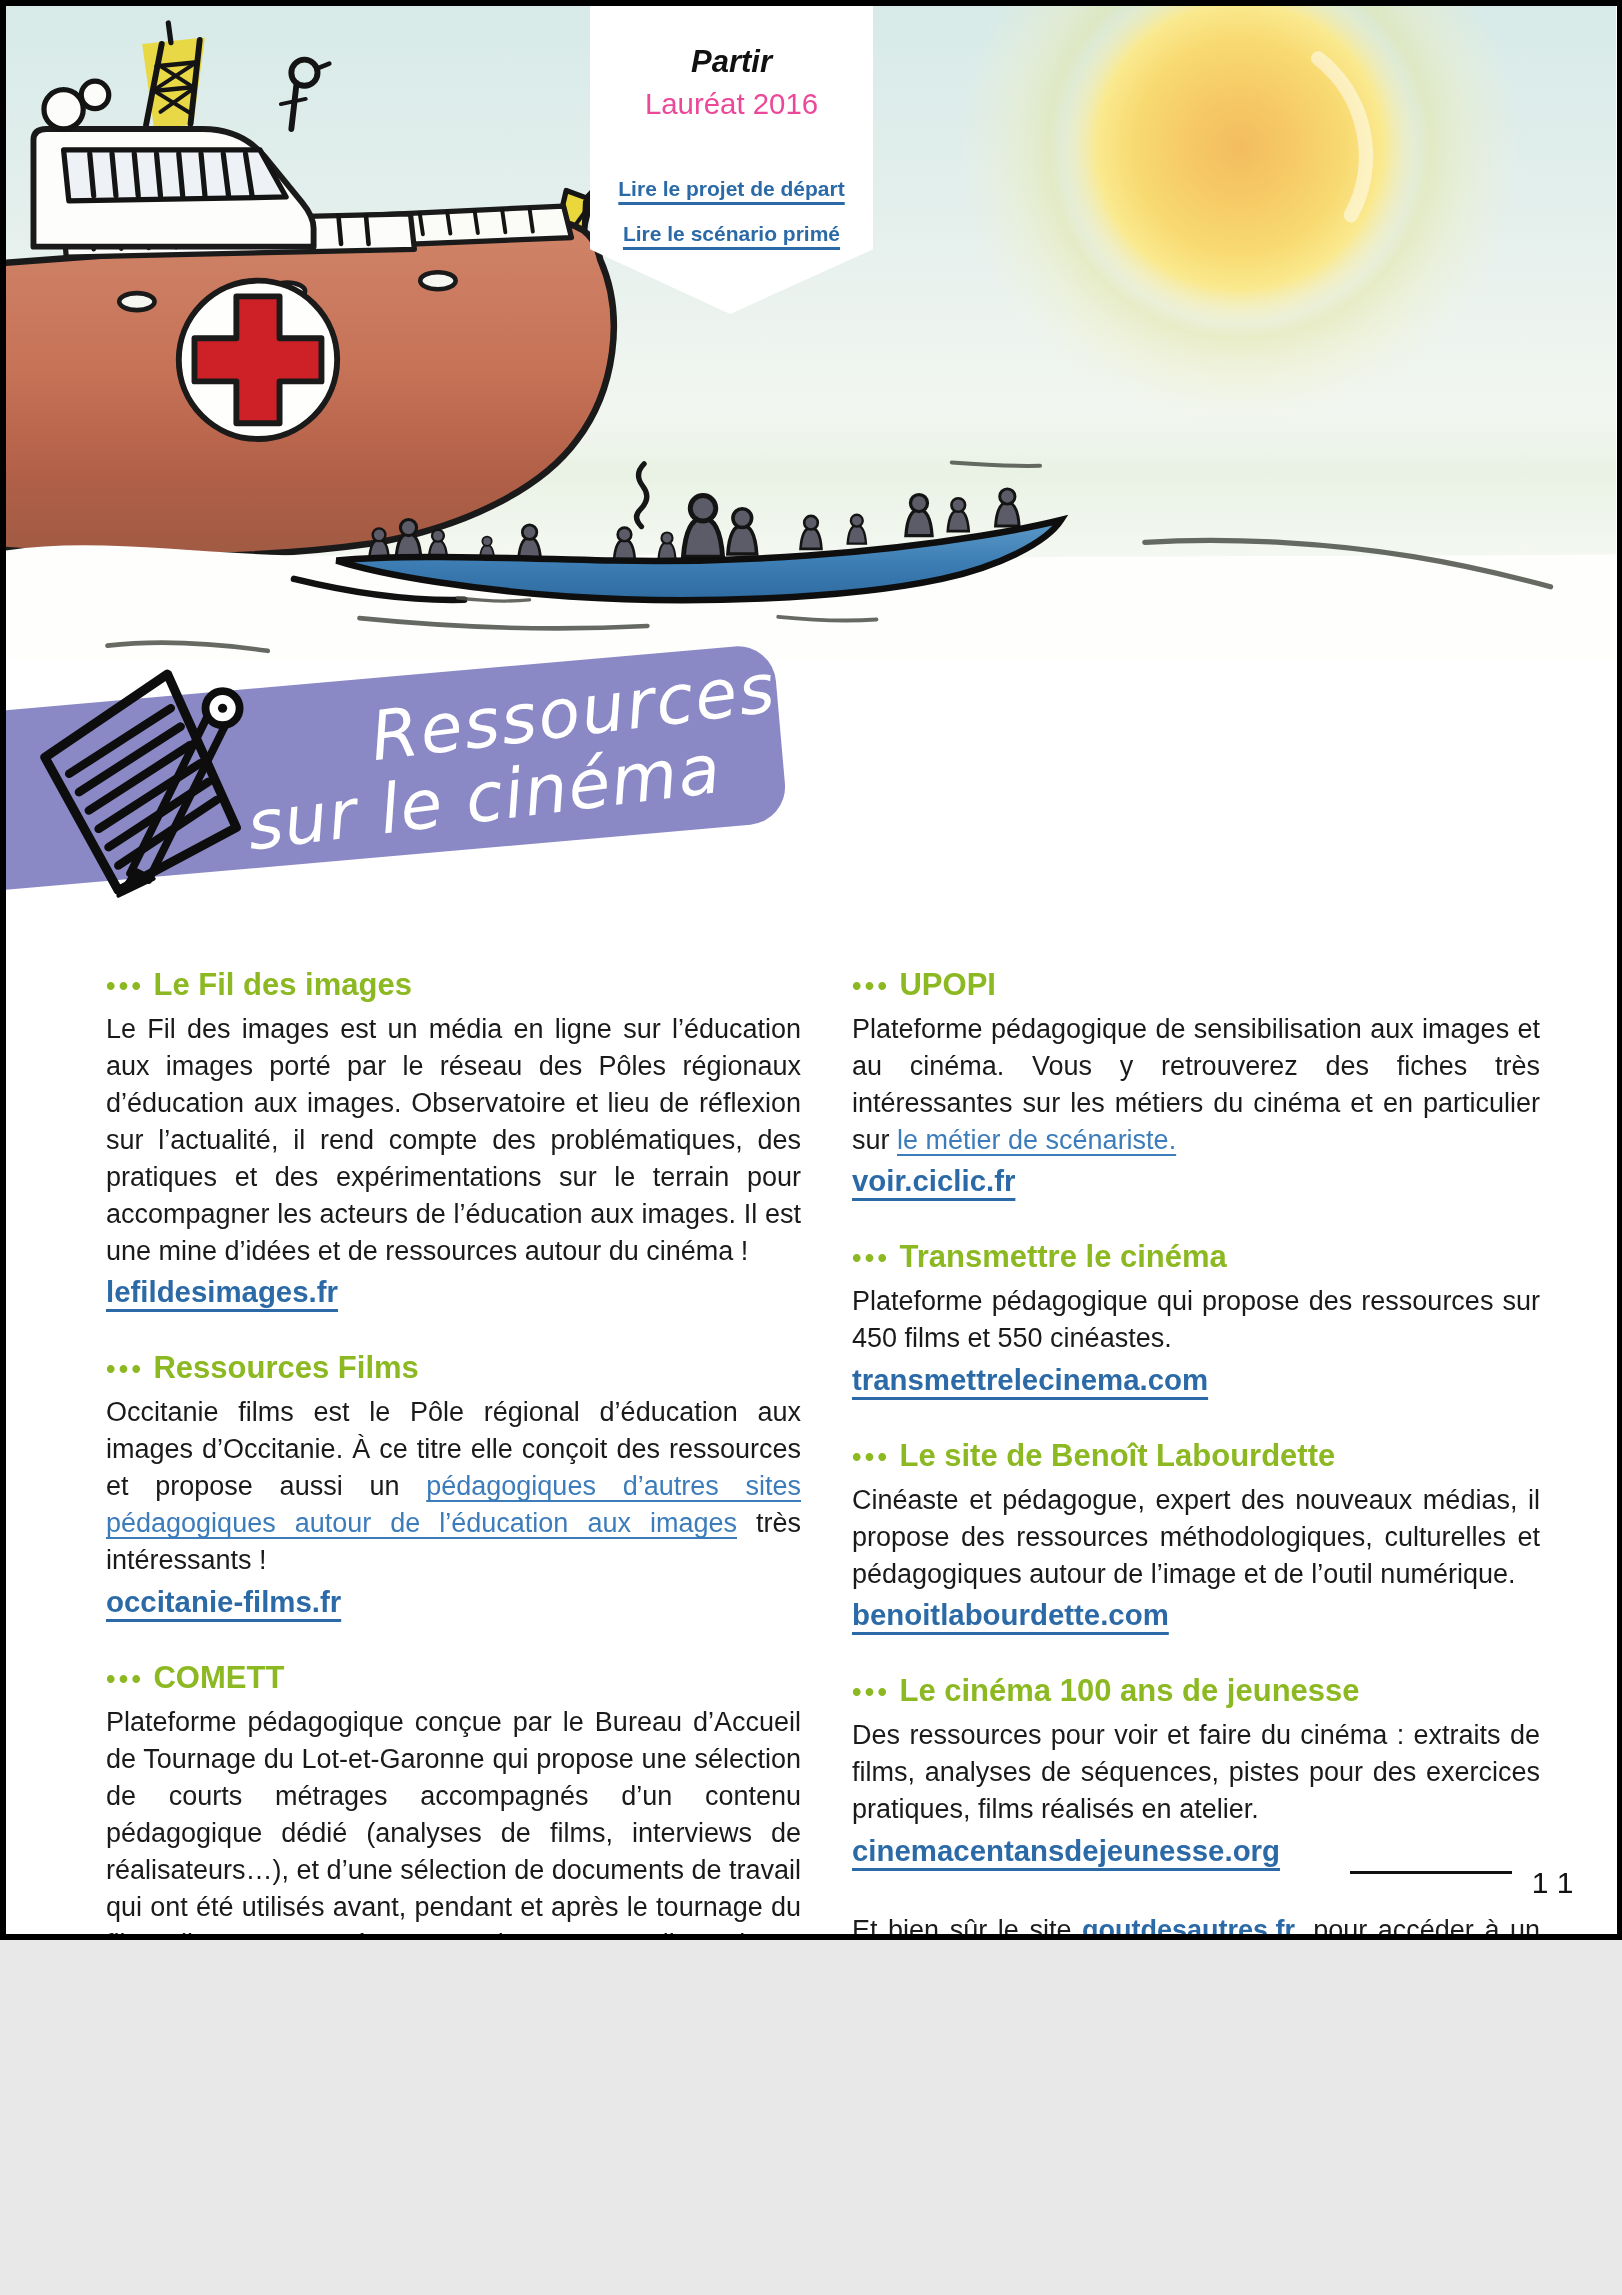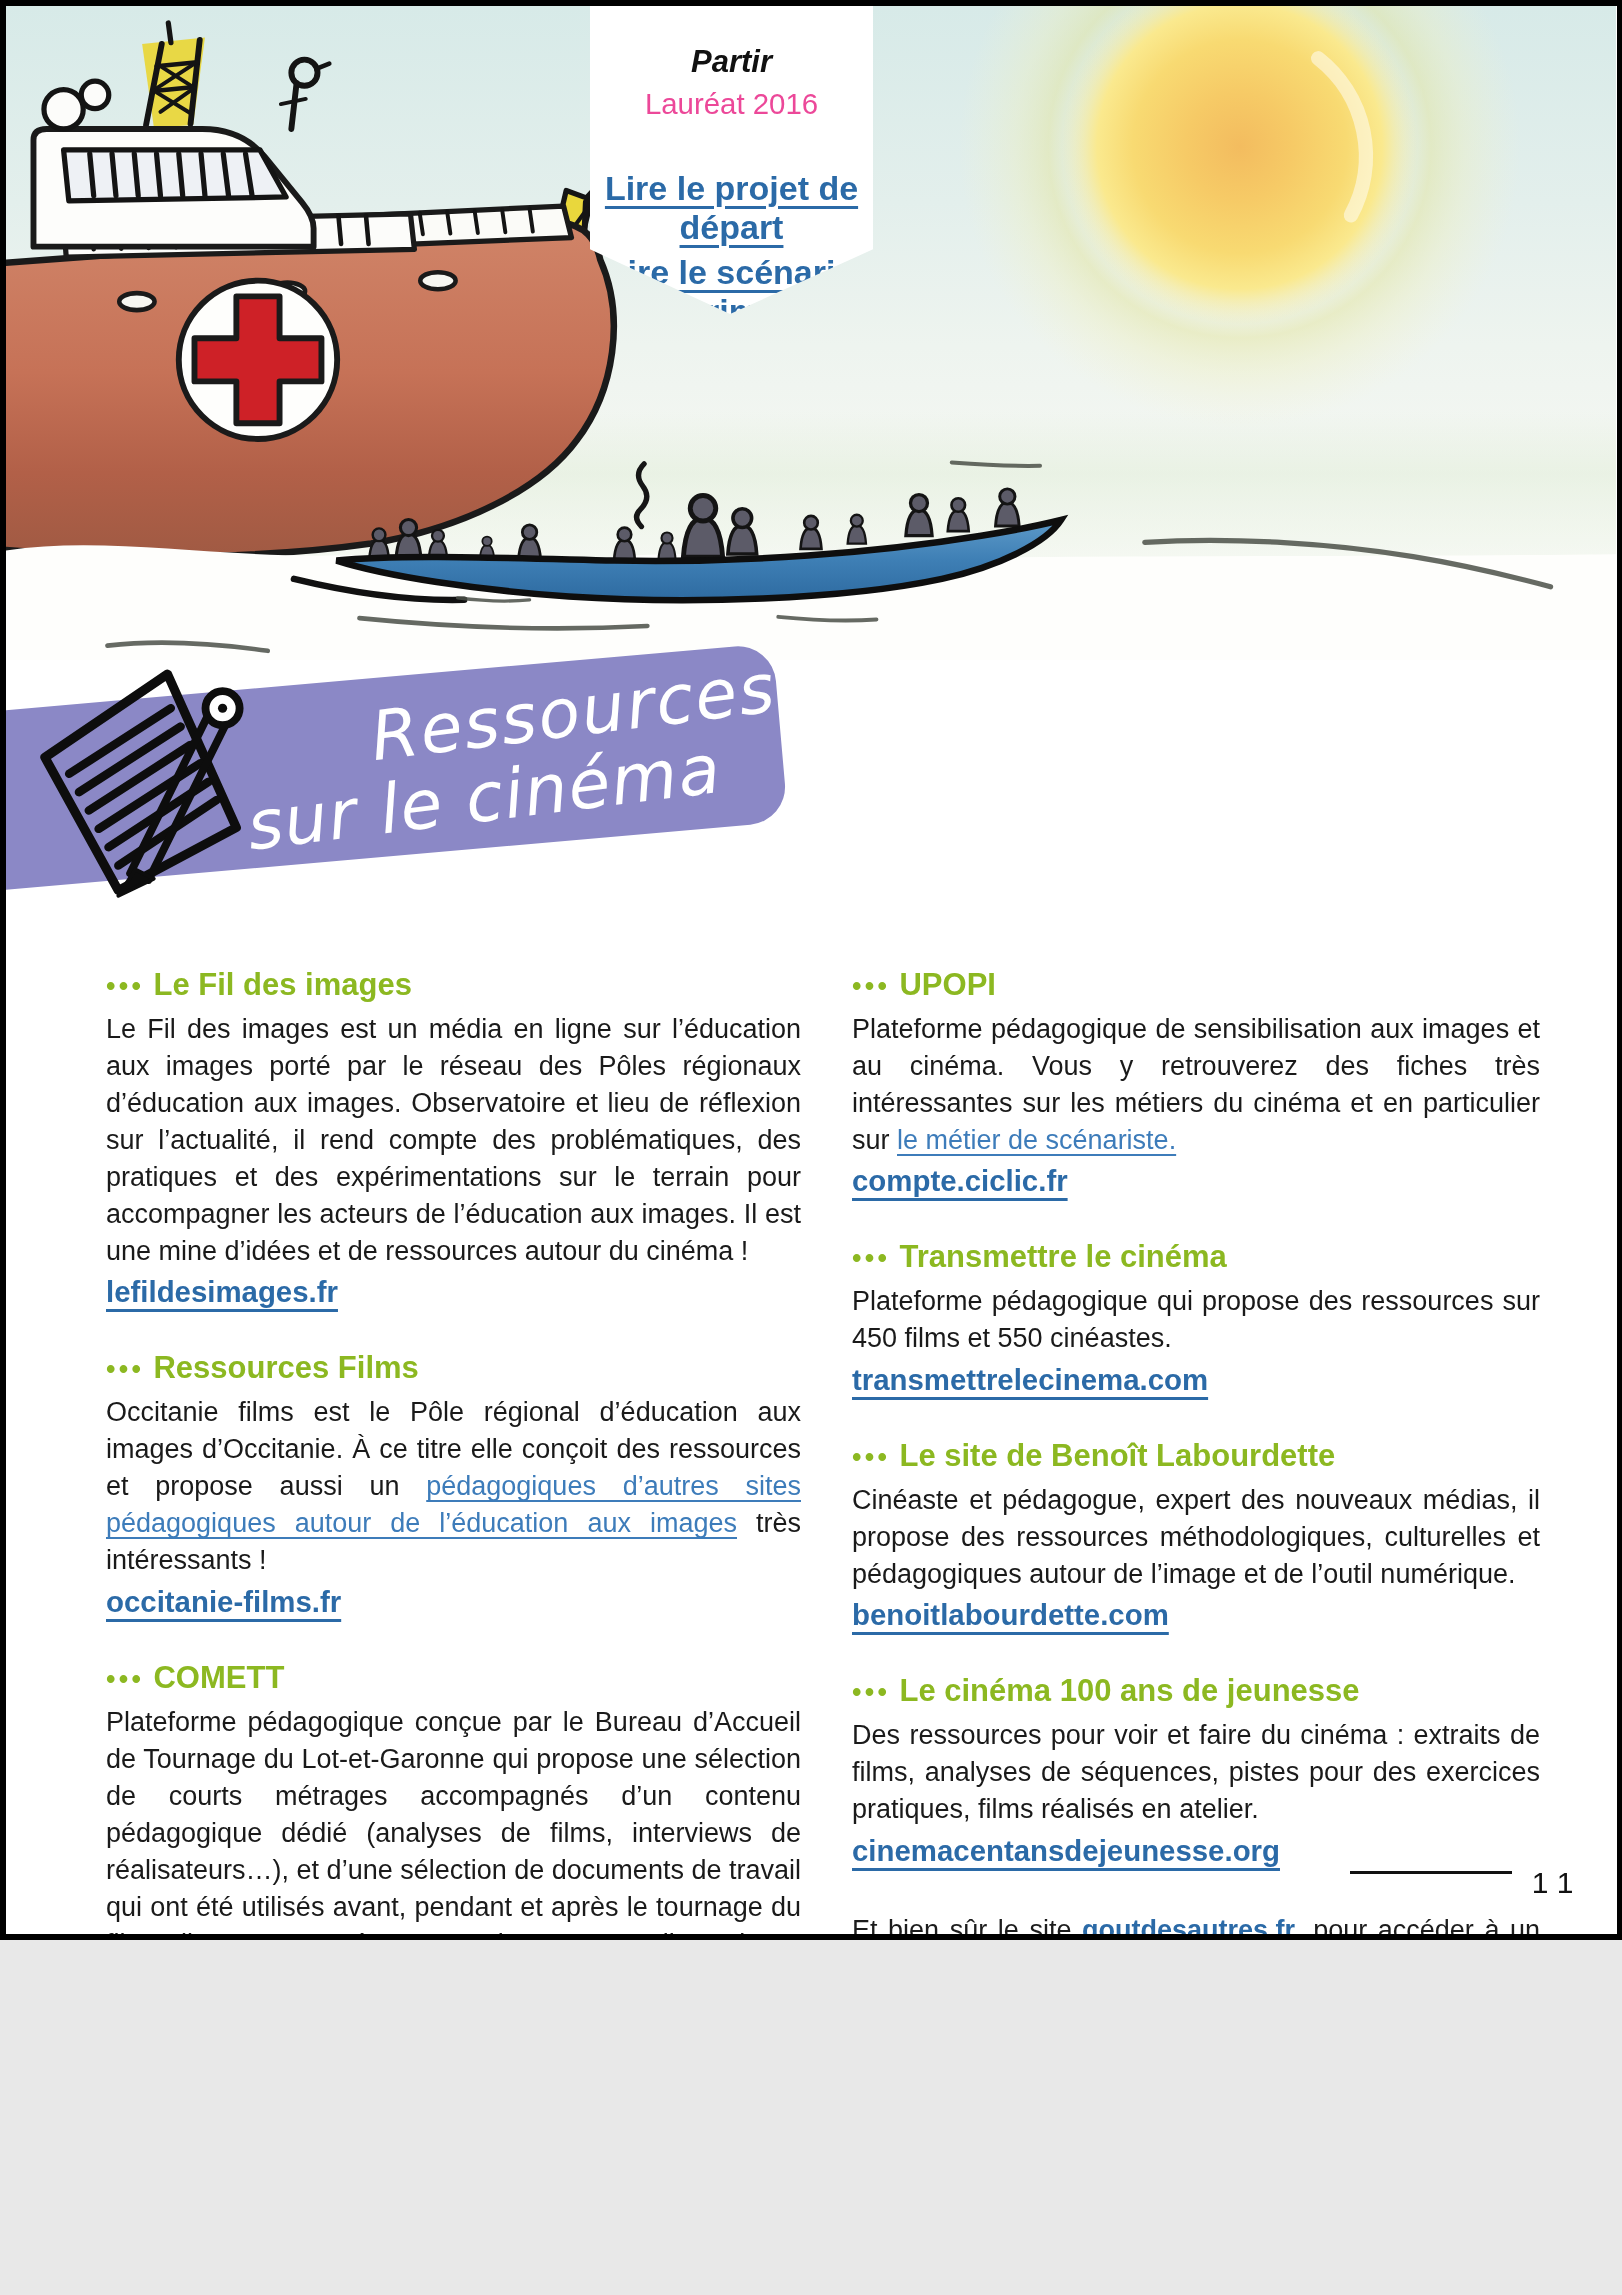--- a/index.html
+++ b/index.html
@@ -26,21 +26,21 @@
     width:283px; height:308px;
     background:#ffffff;
     clip-path:polygon(0 0, 100% 0, 100% 79%, 49.5% 100%, 0 79%);
     text-align:center;
     z-index:4;
   }
   .award-title { margin-top:38px; font-size:31px; font-weight:bold; font-style:italic; color:#111; }
   .award-subtitle { margin-top:6.5px; font-size:29.4px; color:#ec4899; }
   .award-links { margin-top:48px; }
   .award-link {
-    display:block; font-size:34px; font-weight:bold;
+    display:block; font-size:21px; font-weight:bold;
     color:#2b6aa7; text-decoration:underline;
     text-decoration-thickness:2.6px; text-underline-offset:5.9px;
     line-height:39px; margin-bottom:6.5px; cursor:pointer;
   }
 
   
   .purple-banner {
     position:absolute; left:-56px; top:673px;
     width:832px; height:179px;
     background:#8b88c6;
@@ -314,21 +314,21 @@
         <h3 class="sec-title"><span class="dots">•••</span><span>COMETT</span></h3>
         <p class="body"><span>Plateforme pédagogique conçue par le Bureau d’Accueil de Tournage du Lot-et-Garonne qui propose une sélection de courts métrages accompagnés d’un contenu pédagogique dédié (analyses de films, interviews de réalisateurs…), et d’une sélection de documents de travail qui ont été utilisés avant, pendant et après le tournage du film. Elle est ouverte à tous sur abonnement, allez voir !</span></p>
         <a class="site">comett.org</a>
       </section>
     </div>
 
     <div class="col">
       <section>
         <h3 class="sec-title"><span class="dots">•••</span><span>UPOPI</span></h3>
         <p class="body"><span>Plateforme pédagogique de sensibilisation aux images et au cinéma. Vous y retrouverez des fiches très intéressantes sur les métiers du cinéma et en particulier sur </span><span class="inline-link">le métier de scénariste.</span></p>
-        <a class="site">compte.ciclic.fr</a>
+        <a class="site">voir.ciclic.fr</a>
       </section>
 
       <section>
         <h3 class="sec-title"><span class="dots">•••</span><span>Transmettre le cinéma</span></h3>
         <p class="body"><span>Plateforme pédagogique qui propose des ressources sur 450 films et 550 cinéastes.</span></p>
         <a class="site">transmettrelecinema.com</a>
       </section>
 
       <section>
         <h3 class="sec-title"><span class="dots">•••</span><span>Le site de Benoît Labourdette</span></h3>

